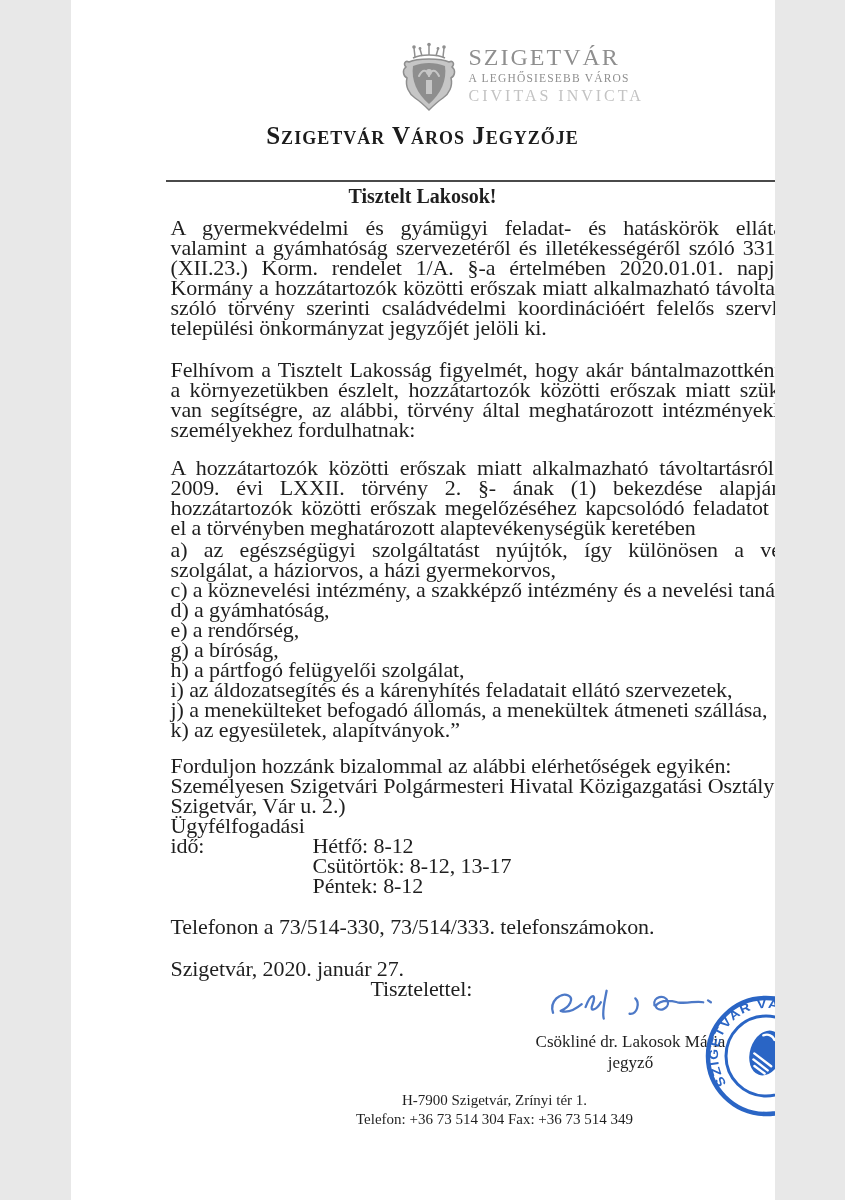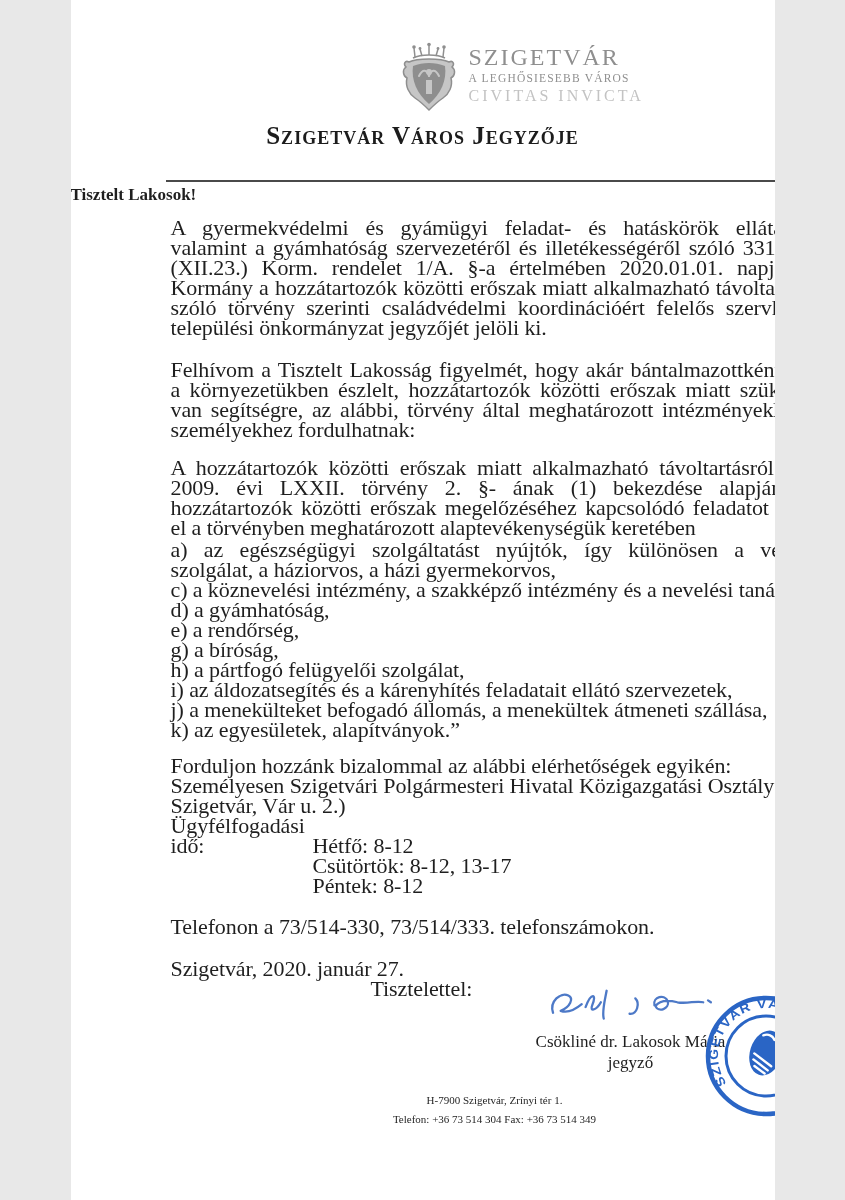--- a/index.html
+++ b/index.html
@@ -17,22 +17,22 @@
   .crest{position:absolute; left:326px; top:42px; width:64px; height:70px;}
   .logo-text{position:absolute; left:398px; top:45px; line-height:1;}
   .logo-city{font-size:24px; letter-spacing:2px; color:var(--logo-gray);}
   .logo-tagline{font-size:11.5px; letter-spacing:1.2px; color:var(--logo-gray); margin-top:4px;}
   .logo-motto{font-size:16px; letter-spacing:3px; color:var(--motto-gray); margin-top:3px;}
   .office-title{
     position:absolute; top:122px; left:0; width:100%; margin:0; text-align:center;
     font-size:25px; font-weight:bold; font-variant:small-caps; letter-spacing:1px; color:#1c1c1c;
   }
   .rule{position:absolute; top:180px; left:95px; width:658px; border-top:2px solid #4a4a4a;}
-  .salutation{position:absolute; top:185px; left:0; width:100%; text-align:left;
-    font-weight:bold; font-size:17px;}
+  .salutation{position:absolute; top:185px; left:0; width:100%; text-align:center;
+    font-weight:bold; font-size:20px;}
   
   .body{
     position:absolute; left:100px; top:218px; width:660px;
     font-size:22px; line-height:20px; letter-spacing:-0.1px; text-align:justify;
   }
   .body p{margin:0;}
   .p1{margin-bottom:22px !important;}
   .p2{margin-bottom:18px !important;}
   .p3{margin-bottom:2px !important;}
   .list{margin-bottom:16px;}
@@ -51,21 +51,21 @@
   .stamp{position:absolute; left:632px; top:993px; width:126px; height:126px;}
   .stamp .ring{fill:none; stroke:var(--stamp-blue);}
   .stamp text, .stamp textPath{
     font-family:"Liberation Sans","DejaVu Sans",sans-serif; font-weight:bold;
     fill:var(--stamp-blue);
   }
   .stamp .emblem{fill:var(--stamp-blue);}
   .stamp .emblem-detail{stroke:#ffffff; stroke-width:2.4; fill:none; stroke-linecap:round;}
   
   .footer{position:absolute; left:95px; top:1091px; width:658px; text-align:center;
-    font-size:11px; line-height:19px;}
+    font-size:15px; line-height:19px;}
   .email{color:inherit; text-decoration:underline; cursor:pointer;}
   .email-sep{margin-right:5px;}
   
   .crest .line{stroke:var(--logo-gray); fill:none; stroke-width:1.5;}
   .crest .dot{fill:var(--logo-gray);}
   .crest .plate{fill:#c6c6c6; stroke:var(--logo-gray); stroke-width:1.5;}
   .crest .inner{fill:#8e8e8e;}
   .crest .figure{fill:#c6c6c6;}
   .crest .figline{stroke:#c6c6c6; stroke-width:2; fill:none; stroke-linecap:round;}
 </style>

